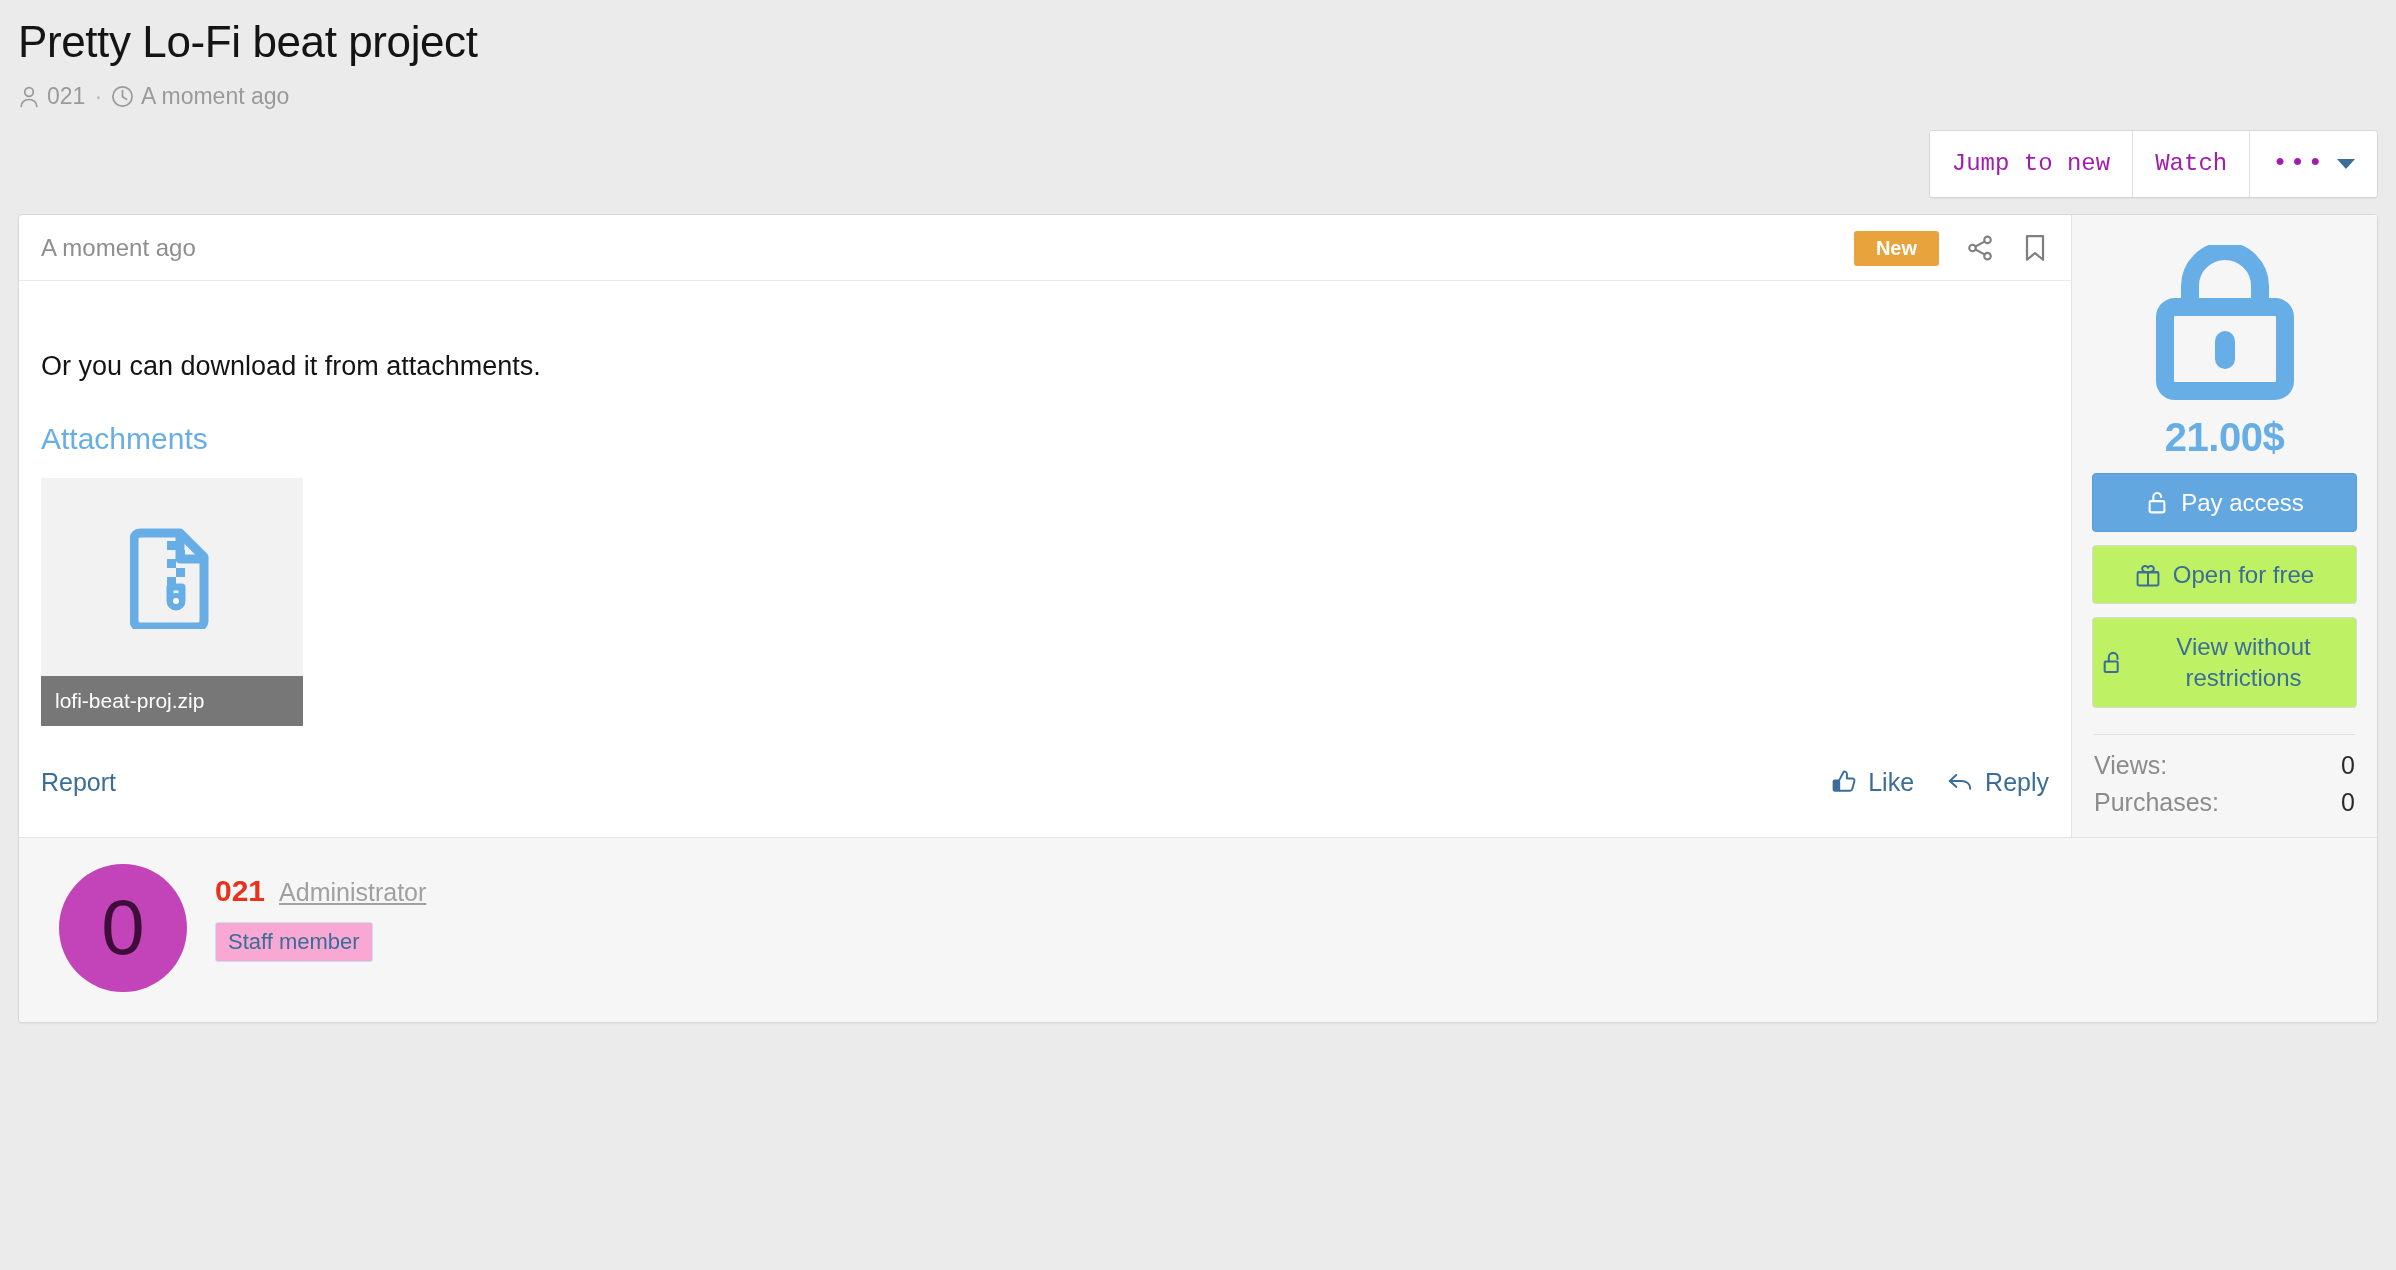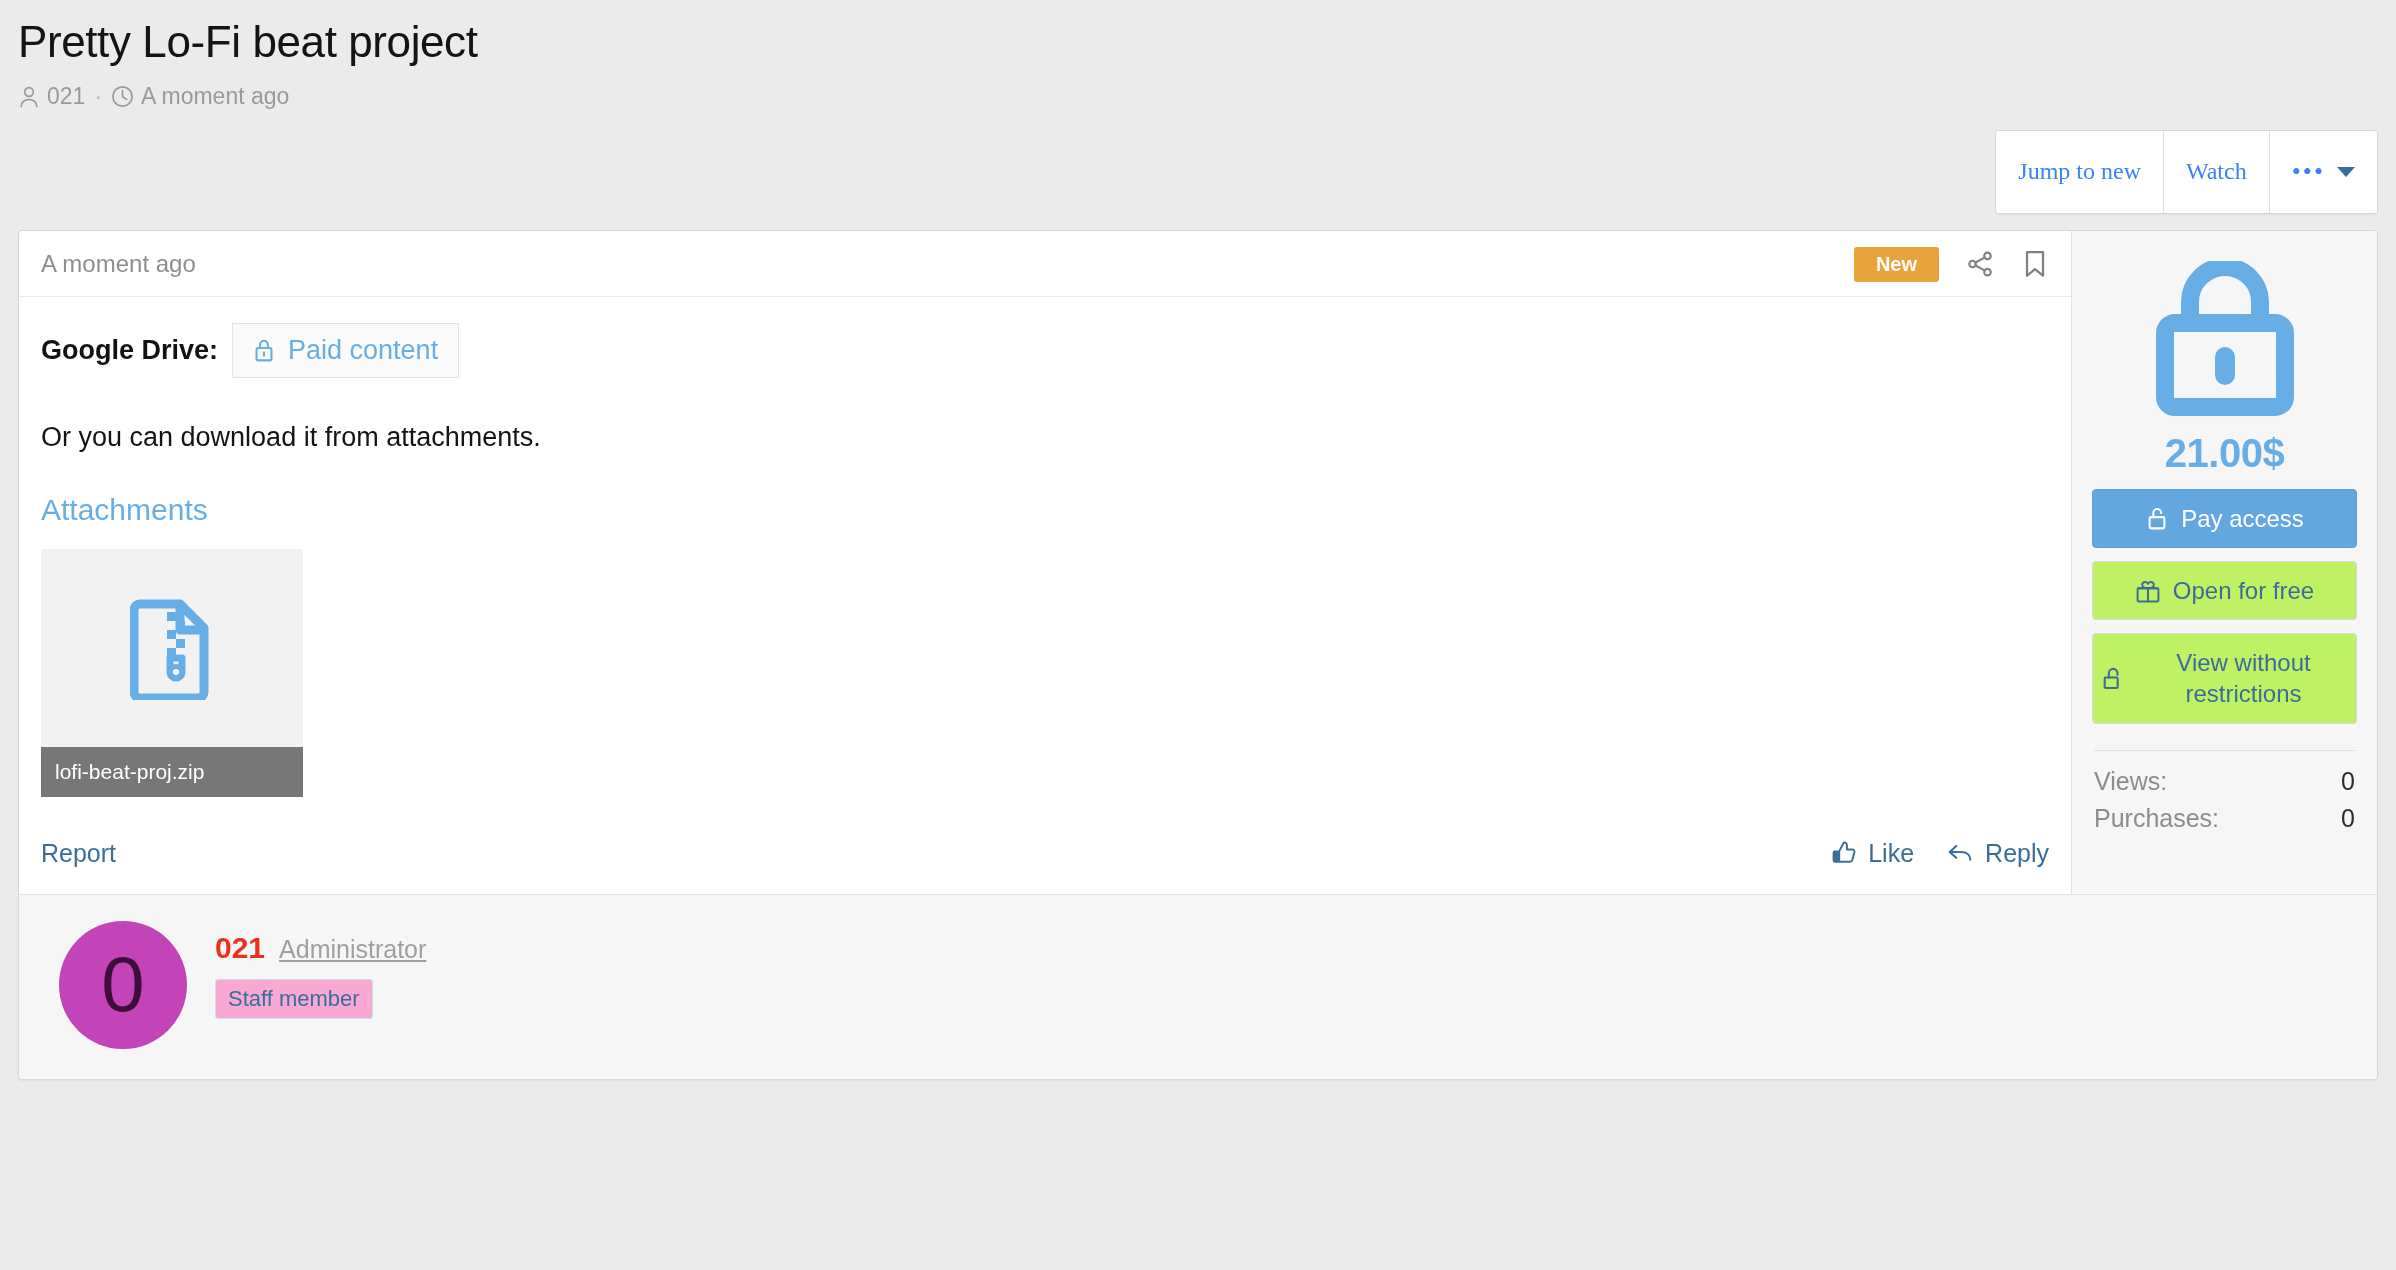--- a/index.html
+++ b/index.html
@@ -30,23 +30,23 @@
   
   .actionbar { display: flex; justify-content: flex-end; margin-top: 20px; }
   .btn-group {
     display: flex;
     border: 1px solid #d6d6d6; border-radius: 4px;
     background: #fff; overflow: hidden;
     box-shadow: 0 1px 1px rgba(0,0,0,0.045);
   }
   .btn-group > button {
     background: #fff; border: none; border-left: 1px solid #e0e0e0;
-    color: #3b82f6; font-size: 24px;
-    font-family: Liberation Serif, serif;
-    padding: 24px 22px; cursor: pointer; line-height: 1.3;
+    color: #a21caf; font-size: 24px;
+    font-family: Liberation Mono, monospace;
+    padding: 16px 22px; cursor: pointer; line-height: 1.3;
     display: flex; align-items: center; gap: 12px;
   }
   .btn-group > button:first-child { border-left: none; }
   .dots { letter-spacing: 2px; font-size: 26px; }
   .caret {
     width: 0; height: 0; border-left: 9px solid transparent;
     border-right: 9px solid transparent; border-top: 10px solid #3b6d99;
   }
 
   
@@ -221,33 +221,20 @@
             </span>
             <span class="icon-btn">
               <svg width="28" height="30" viewBox="0 0 20 24" fill="none" stroke="#808080" stroke-width="1.8">
                 <path d="M3.6 2.4h12.8v19l-6.4-5.3-6.4 5.3z" stroke-linejoin="round"></path>
               </svg>
             </span>
           </div>
         </div>
 
         <div class="post-content">
-          <div class="gd-row">
-            <span class="gd-label">Google Drive:</span>
-            <span class="paid-pill">
-              <span>
-                <svg width="22" height="26" viewBox="0 0 20 24" fill="none" stroke="#68aee6" stroke-width="1.9">
-                  <rect x="3.1" y="10.2" width="13.8" height="11.4" rx="1.3"></rect>
-                  <path d="M6.4 10.2V7.1a3.6 3.6 0 017.2 0v3.1" stroke-linecap="round"></path>
-                  <path d="M10 14.2v3.2" stroke-linecap="round"></path>
-                </svg>
-              </span>
-              <span>Paid content</span>
-            </span>
-          </div>
 
           <p class="para">Or you can download it from attachments.</p>
 
           <h3 class="attach-title">Attachments</h3>
 
           <div class="thumb">
             <div class="thumb-img">
               <span>
                 <svg width="84" height="104" viewBox="0 0 84 104" fill="none">
                   <path d="M10 8h40l24 24v64a6 6 0 01-6 6H10a6 6 0 01-6-6V14a6 6 0 016-6z" stroke="#68aee6" stroke-width="9" stroke-linejoin="round"></path>

